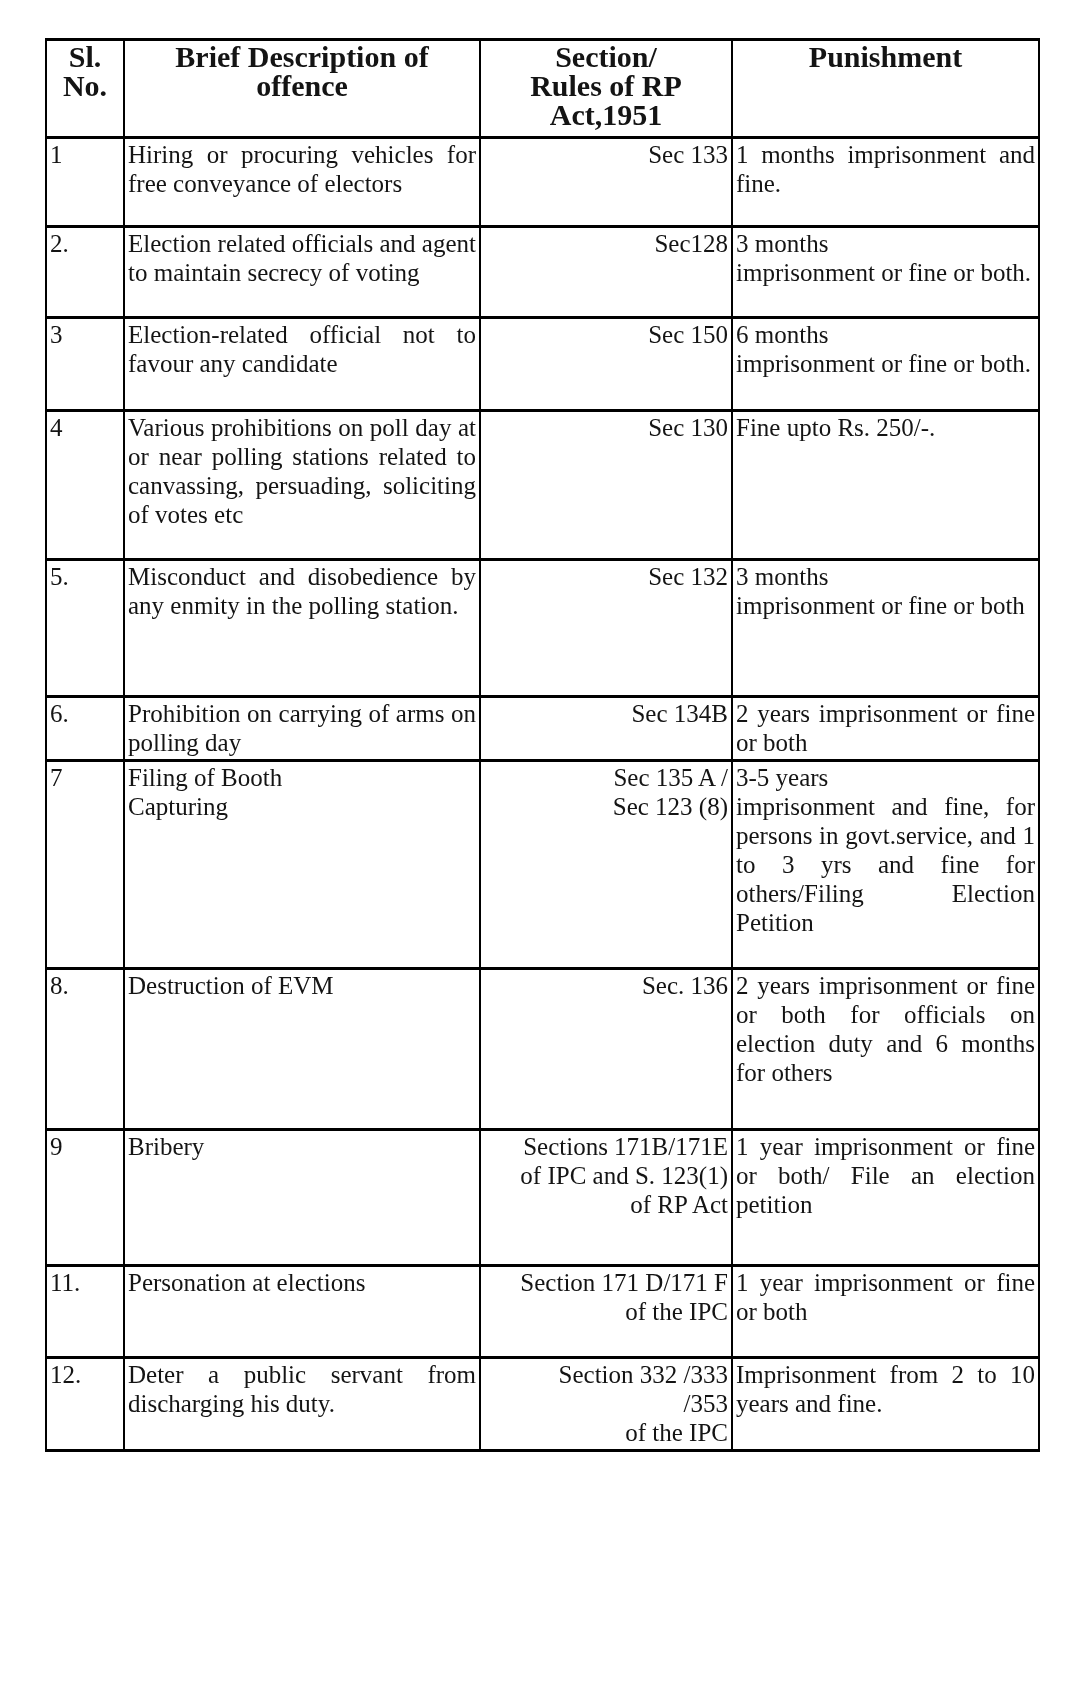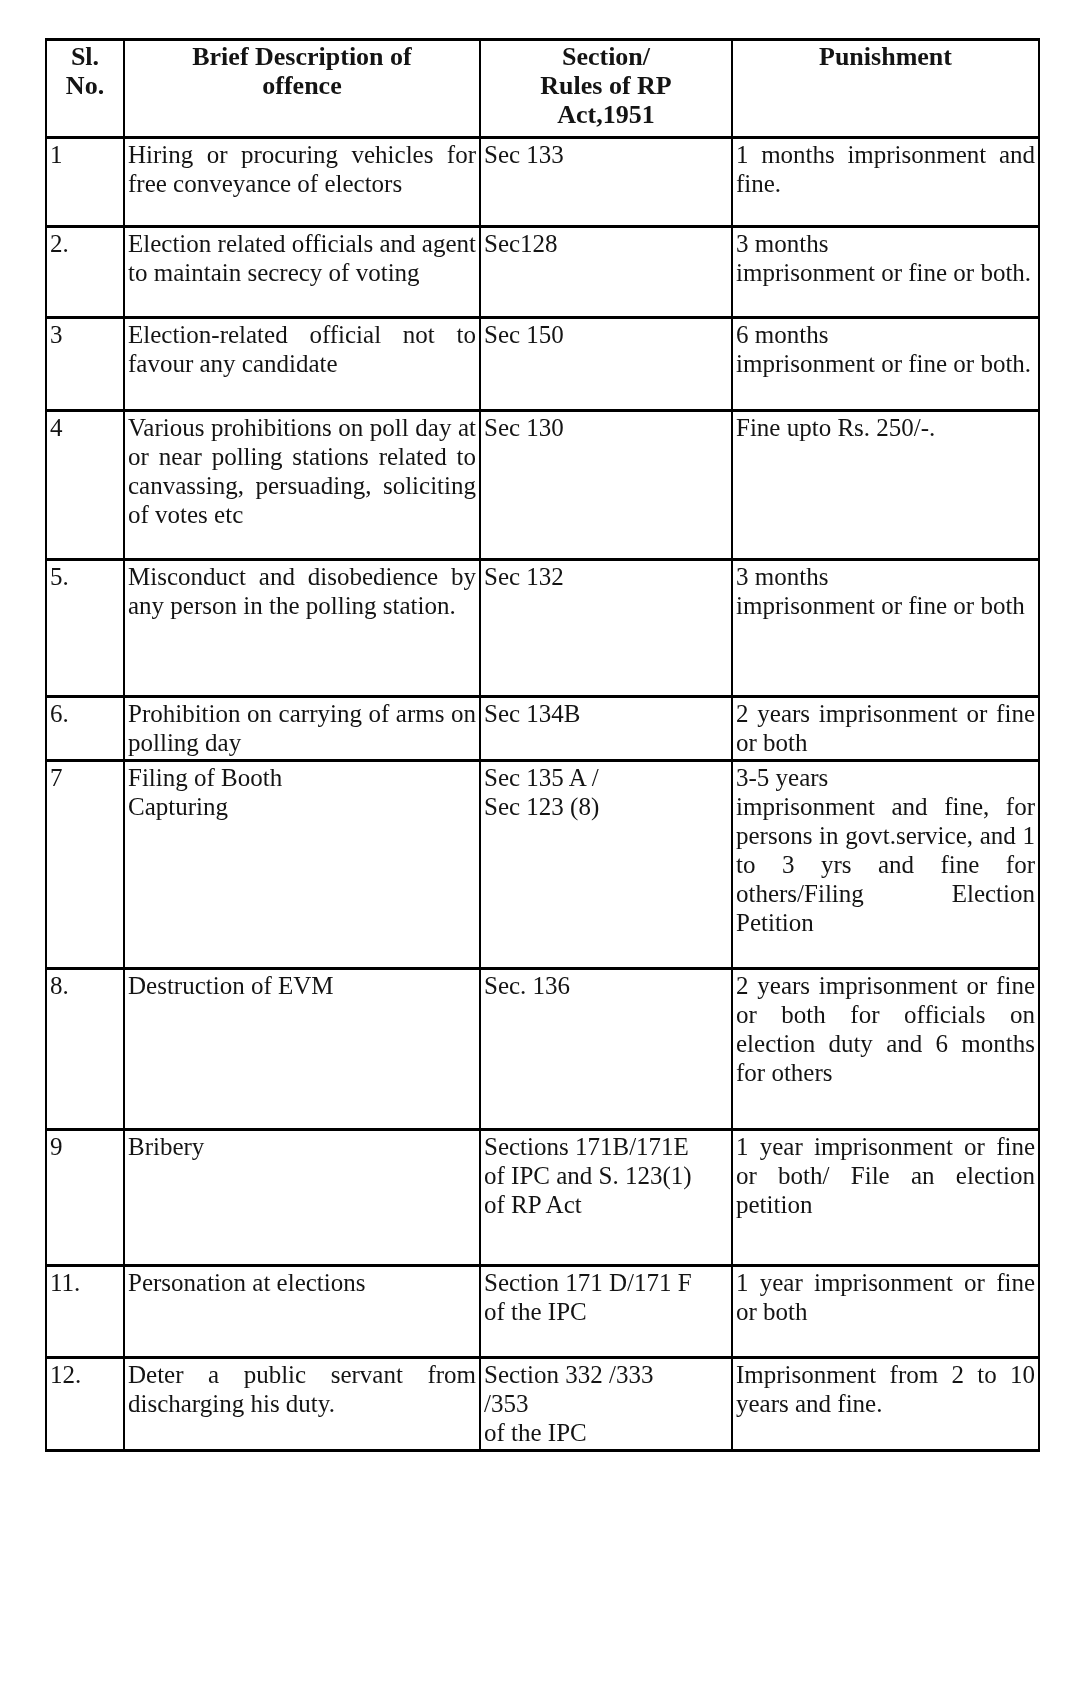--- a/index.html
+++ b/index.html
@@ -28,25 +28,25 @@
     vertical-align: top;
     font-size: 25px;
     line-height: 29px;
     padding: 1px 3px 2px 3px;
     white-space: pre-line;
     overflow: hidden;
   }
   table.offences th {
     font-weight: bold;
     text-align: center;
-    font-size: 26px;
+    font-size: 30px;
   }
   .col-sl        { text-align: left; padding-left: 3px; }
   .col-desc      { text-align: justify; margin-top: 12px; }
-  .col-section   { text-align: left; }
+  .col-section   { text-align: right; }
   .col-punishment{ text-align: justify; }
 
   
   thead tr           th { height: 92px; }
   #tbody tr:nth-child(1)  td { height: 83px; }
   #tbody tr:nth-child(2)  td { height: 85px; }
   #tbody tr:nth-child(3)  td { height: 87px; }
   #tbody tr:nth-child(4)  td { height: 143px; }
   #tbody tr:nth-child(5)  td { height: 131px; }
   #tbody tr:nth-child(6)  td { height: 54px; }
@@ -102,21 +102,21 @@
 imprisonment or fine or both.</td>
   </tr>
       <tr>
     <td class="col-sl">4</td>
     <td class="col-desc">Various prohibitions on poll day at or near polling stations related to canvassing, persuading, soliciting of votes etc</td>
     <td class="col-section">Sec 130</td>
     <td class="col-punishment">Fine upto Rs. 250/-.</td>
   </tr>
       <tr>
     <td class="col-sl">5.</td>
-    <td class="col-desc">Misconduct and disobedience by any person in the polling station.</td>
+    <td class="col-desc">Misconduct and disobedience by any enmity in the polling station.</td>
     <td class="col-section">Sec 132</td>
     <td class="col-punishment">3 months
 imprisonment or fine or both</td>
   </tr>
       <tr>
     <td class="col-sl">6.</td>
     <td class="col-desc">Prohibition on carrying of arms on polling day</td>
     <td class="col-section">Sec 134B</td>
     <td class="col-punishment">2 years imprisonment or fine or both</td>
   </tr>

